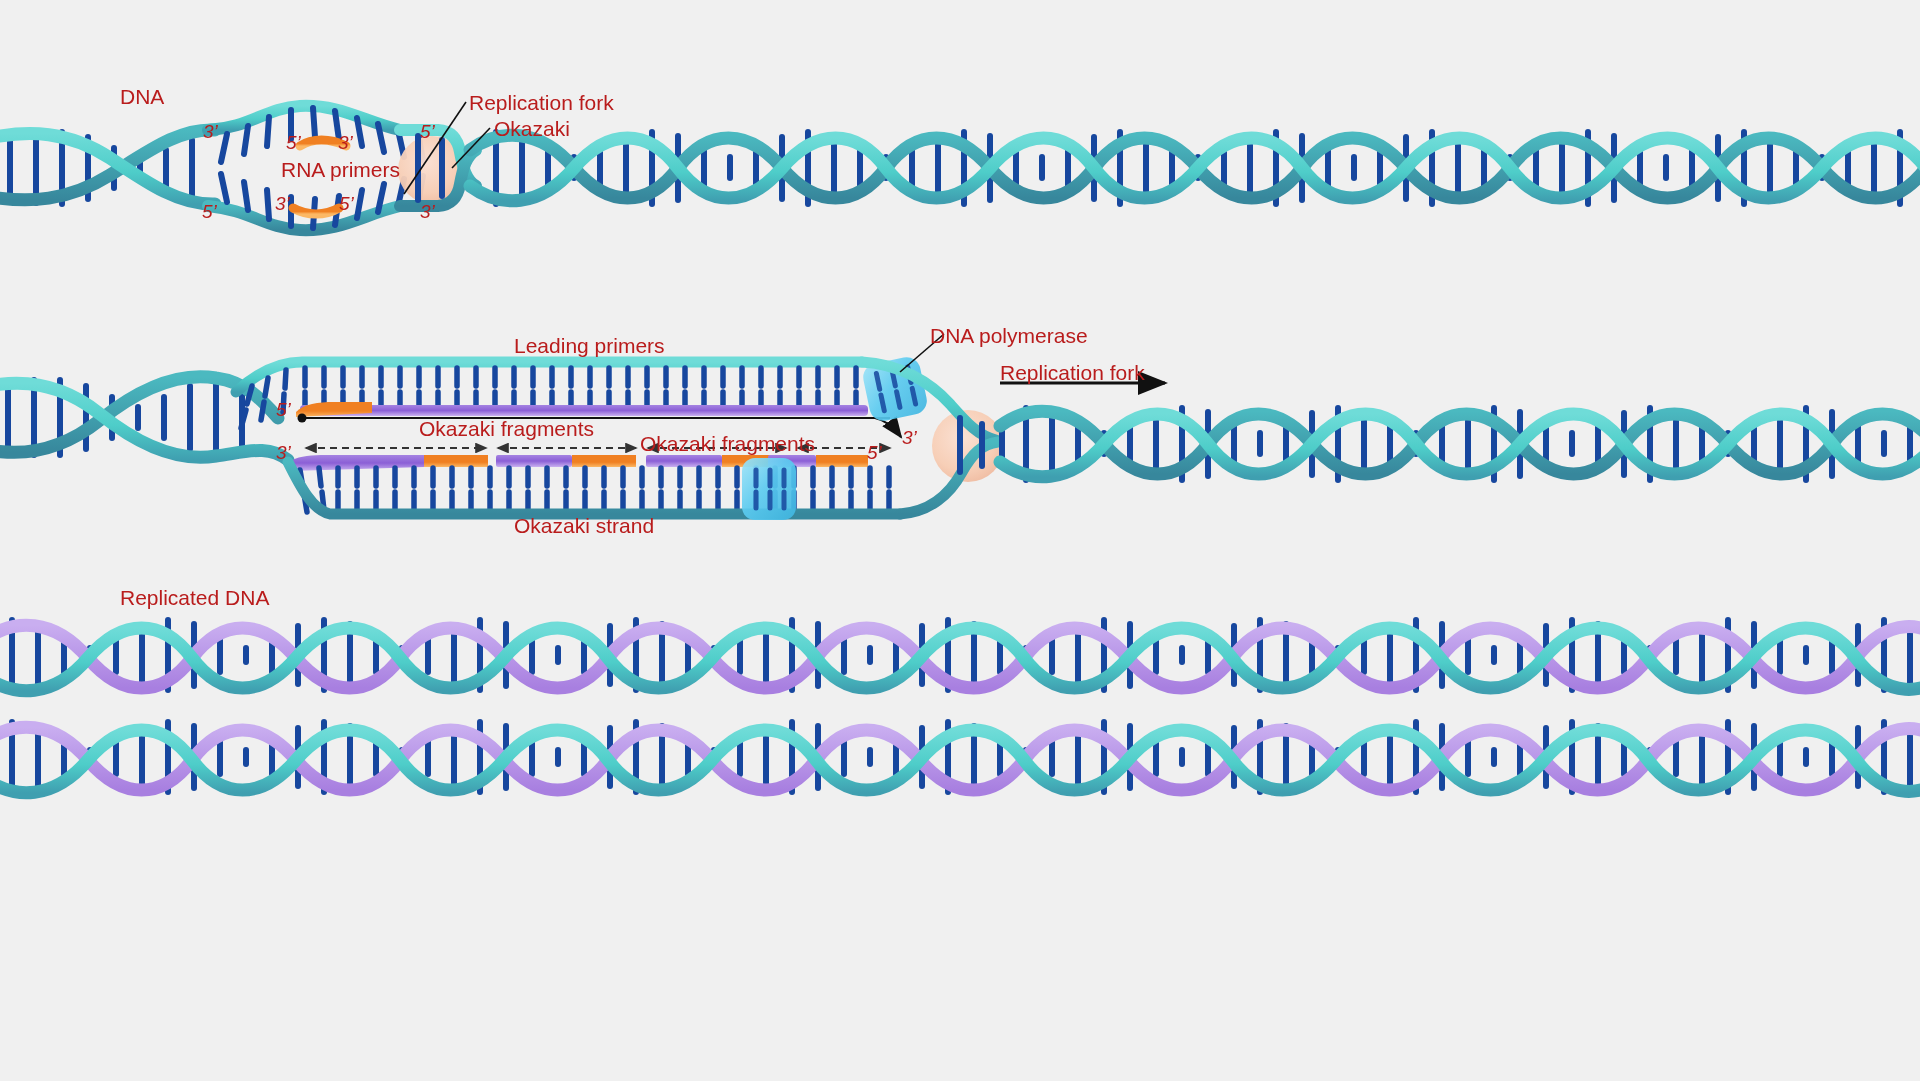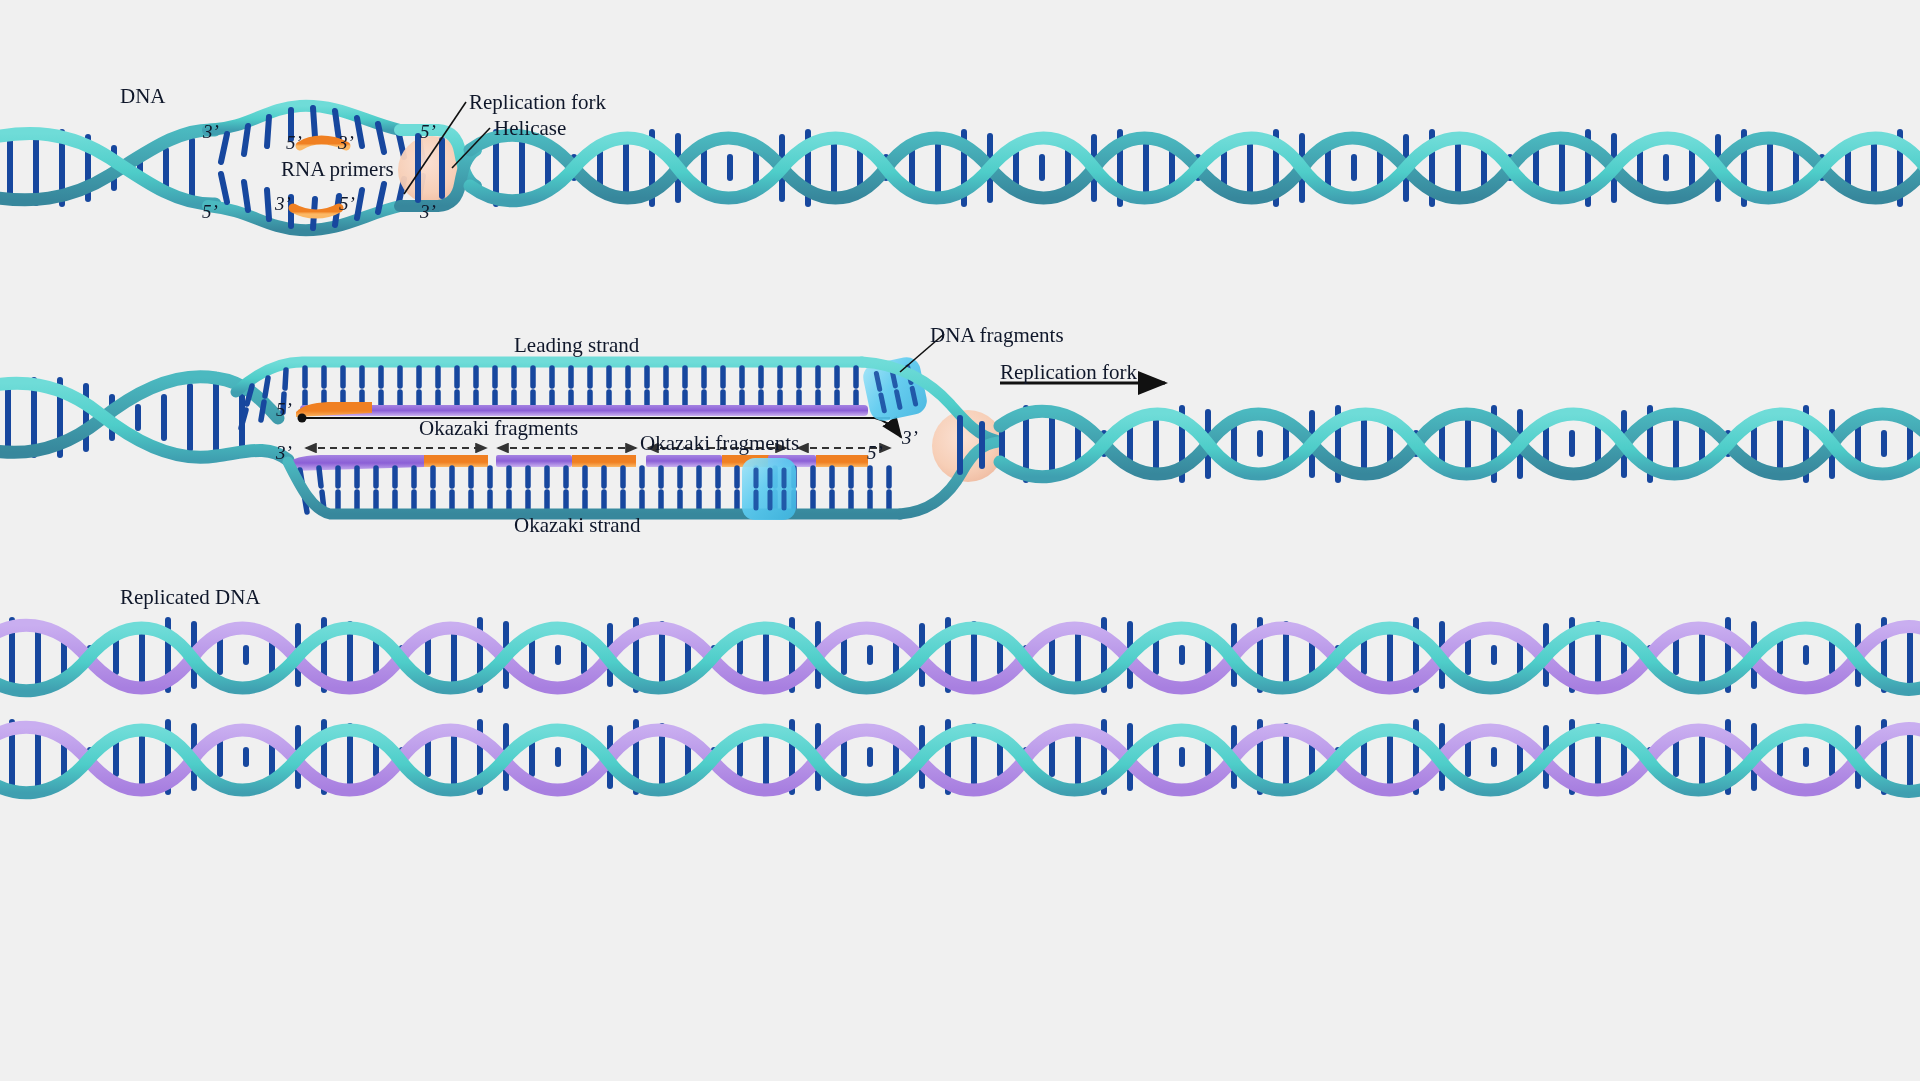--- a/index.html
+++ b/index.html
@@ -8,22 +8,22 @@
   }
   body {
     width: 1920px; height: 1081px;
     position: relative; overflow: hidden;
     font-family: "Liberation Sans", sans-serif;
   }
   #stage { position: absolute; inset: 0; }
   svg.layer { position: absolute; left: 0; top: 0; width: 1920px; height: 1081px; }
   .lbl {
     position: absolute;
-    font-family: Liberation Serif, serif;
-    color: #0f172a;
+    font-family: Liberation Sans, sans-serif;
+    color: #b91c1c;
     white-space: nowrap;
     line-height: 1;
   }
   .lbl-md { font-size: 21px; }
   .lbl-prime { font-size: 19px; font-style: italic; }
 </style>
 </head>
 <body>
 
 <div id="stage">
@@ -691,36 +691,36 @@
                  C 1470,800 1510,800 1544,760 C 1578,720 1618,720 1648,760
                  C 1678,800 1718,800 1752,760 C 1786,720 1826,720 1856,760
                  C 1886,800 1926,800 1950,770" fill="none" stroke="url(#tealGrad)" stroke-width="13" stroke-linecap="round"></path>
       </g>
     </g>
   </svg>
 
   <div>
     <div class="lbl lbl-md" style="left:120px; top:86px;">DNA</div>
     <div class="lbl lbl-md" style="left:469px; top:92px;">Replication fork</div>
-    <div class="lbl lbl-md" style="left:494px; top:118px;">Helicase</div>
+    <div class="lbl lbl-md" style="left:494px; top:118px;">Okazaki</div>
     <div class="lbl lbl-md" style="left:281px; top:159px;">RNA primers</div>
     <div class="lbl lbl-prime" style="left:203px; top:122px;">3’</div>
     <div class="lbl lbl-prime" style="left:202px; top:202px;">5’</div>
     <div class="lbl lbl-prime" style="left:286px; top:133px;">5’</div>
     <div class="lbl lbl-prime" style="left:338px; top:133px;">3’</div>
     <div class="lbl lbl-prime" style="left:275px; top:194px;">3’</div>
     <div class="lbl lbl-prime" style="left:339px; top:194px;">5’</div>
     <div class="lbl lbl-prime" style="left:420px; top:122px;">5’</div>
     <div class="lbl lbl-prime" style="left:420px; top:202px;">3’</div>
   </div>
 
   <div>
-    <div class="lbl lbl-md" style="left:514px; top:335px;">Leading strand</div>
+    <div class="lbl lbl-md" style="left:514px; top:335px;">Leading primers</div>
     <div class="lbl lbl-md" style="left:514px; top:515px;">Okazaki strand</div>
-    <div class="lbl lbl-md" style="left:930px; top:325px;">DNA fragments</div>
+    <div class="lbl lbl-md" style="left:930px; top:325px;">DNA polymerase</div>
     <div class="lbl lbl-md" style="left:1000px; top:362px;">Replication fork</div>
     <div class="lbl lbl-md" style="left:419px; top:418px;">Okazaki fragments</div>
     <div class="lbl lbl-md" style="left:640px; top:433px;">Okazaki fragments</div>
     <div class="lbl lbl-prime" style="left:276px; top:400px;">5’</div>
     <div class="lbl lbl-prime" style="left:276px; top:443px;">3’</div>
     <div class="lbl lbl-prime" style="left:902px; top:428px;">3’</div>
     <div class="lbl lbl-prime" style="left:867px; top:443px;">5’</div>
   </div>
 
   <div>

